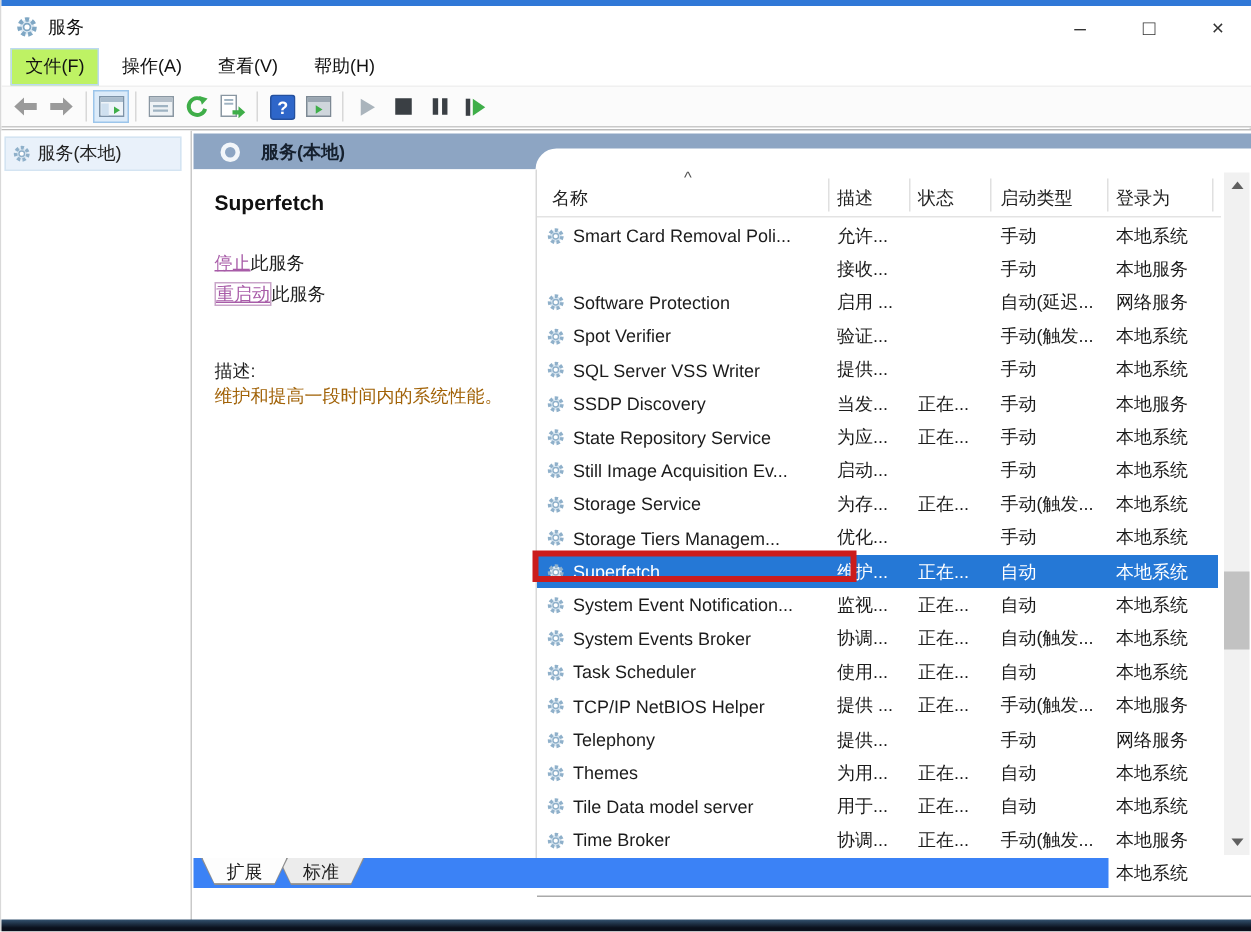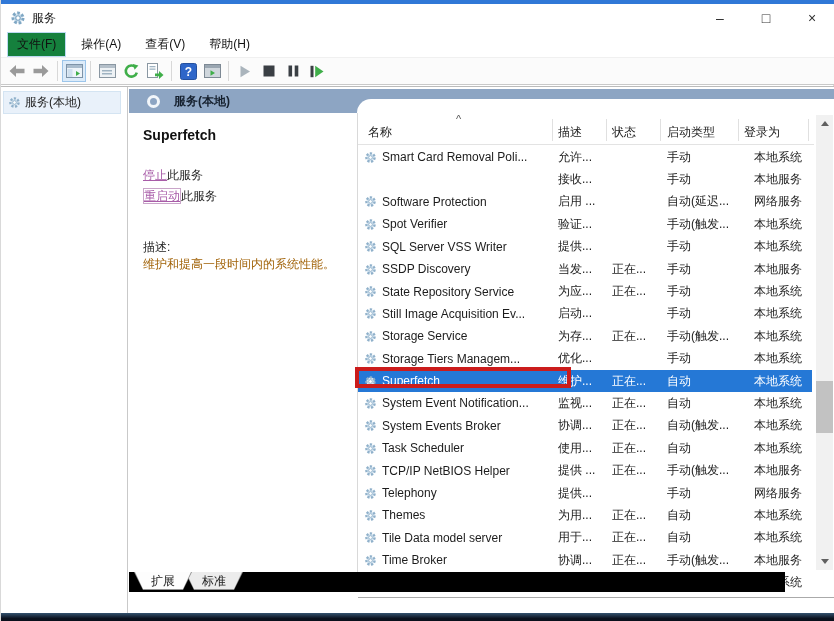--- a/index.html
+++ b/index.html
@@ -13,21 +13,21 @@
   
   .titlebar { position:absolute; left:0; top:4px; width:834px; height:28px; background:#fff; display:flex; align-items:center; }
   .titlebar .app-icon { margin-left:9px; width:16px; height:16px; display:flex; align-items:center; }
   .titlebar .title { margin-left:6px; color:#111; }
   .win-controls { position:absolute; right:0; top:0; height:28px; display:flex; }
   .win-btn { width:46px; height:28px; display:flex; align-items:center; justify-content:center; font-size:14px; color:#333; }
 
   
   .menubar { position:absolute; left:0; top:32px; width:834px; height:26px; background:#fff; display:flex; align-items:center; padding-left:6px; border-bottom:1px solid #f0f0f0; }
   .menu-item { padding:3px 9px; margin-right:6px; color:#111; }
-  .menu-item.hl { background:#15803d; border:1px solid #bcd9f2; }
+  .menu-item.hl { background:#bef264; border:1px solid #bcd9f2; }
 
   
   .toolbar { position:absolute; left:0; top:58px; width:834px; height:27px; background:#fbfbfb; display:flex; align-items:center; padding-left:4px; border-bottom:1px solid #c9c9c9; }
   .tb-btn { width:24px; height:22px; display:flex; align-items:center; justify-content:center; }
   .tb-btn.hl { background:#dcebf9; border:1px solid #9cc5ea; }
   .tb-sep { width:1px; height:20px; background:#d8d8d8; margin:0 4px; }
 
   
   .main { position:absolute; left:0; top:86px; width:834px; height:527px; background:#fff; border-top:1px solid #bbb; }
   .tree-pane { position:absolute; left:0; top:0; width:127px; height:527px; background:#fff; border-right:1px solid #c9c9c9; }
@@ -55,36 +55,36 @@
   .lp-header .col-label { position:absolute; top:9px; }
   .sort-caret { position:absolute; left:98px; top:-2px; color:#555; font-size:11px; }
   .hdr-sep { position:absolute; top:4px; width:1px; height:22px; background:#e0e0e0; }
   .rows { position:absolute; left:0; top:33px; width:456px; }
   .row { position:relative; height:22.4px; display:flex; align-items:center; white-space:nowrap; color:#1c1c1c; }
   .row .cell { position:absolute; overflow:hidden; }
   .c-name { left:6px; display:flex; align-items:center; gap:5px; width:186px; }
   .c-desc { left:200px; width:50px; }
   .c-status { left:254px; width:50px; }
   .c-startup { left:309px; width:72px; }
-  .c-logon { left:386px; width:68px;text-align:center; }
+  .c-logon { left:386px; width:68px; }
   .row.selected { background:#2578d6; color:#fff; width:454px; }
   .red-box { position:absolute; left:-3px; top:254px; width:216px; height:21px; border:4px solid #cb1c1c; z-index:5; }
 
   
   .vscroll { position:absolute; right:2px; top:2px; width:17px; height:455px; background:#f1f1f1; }
   .vs-btn { position:absolute; left:0; width:17px; height:17px; display:flex; align-items:center; justify-content:center; }
   .vs-up { top:0; } .vs-down { bottom:0; }
   .tri-up { width:0; height:0; border-left:4px solid transparent; border-right:4px solid transparent; border-bottom:5px solid #606060; }
   .tri-down { width:0; height:0; border-left:4px solid transparent; border-right:4px solid transparent; border-top:5px solid #606060; }
   .vs-thumb { position:absolute; left:0; top:266px; width:17px; height:52px; background:#c2c2c2; }
 
   .list-bottom-border { position:absolute; left:0; top:484px; width:478px; height:1px; background:#aaa; }
 
   
-  .tabbar { position:absolute; left:0; top:485px; width:656px; height:20px; background:#000000; display:flex; padding-left:5px; }
+  .tabbar { position:absolute; left:0; top:485px; width:610px; height:20px; background:#3b82f6; display:flex; padding-left:5px; }
   .tab-outer { height:18px; clip-path:polygon(0 0, 100% 0, calc(100% - 9px) 100%, 9px 100%); background:#8f8f8f; padding:0 1px 1px 1px; margin-right:-7px; }
   .tab-inner { height:17px; clip-path:polygon(0 0, 100% 0, calc(100% - 8px) 100%, 8px 100%); background:#fdfdfd; padding:1px 16px 0 16px; color:#222; }
   .tab-outer.back { z-index:0; } .tab-outer.front { z-index:1; position:relative; }
   .tab-outer.back .tab-inner { background:#ececec; }
 
   
   .bottom-bar { position:absolute; left:0; top:613px; width:834px; height:8px; background:linear-gradient(#33526f,#0a101c 70%); }
 
   svg { display:block; }
 </style>

